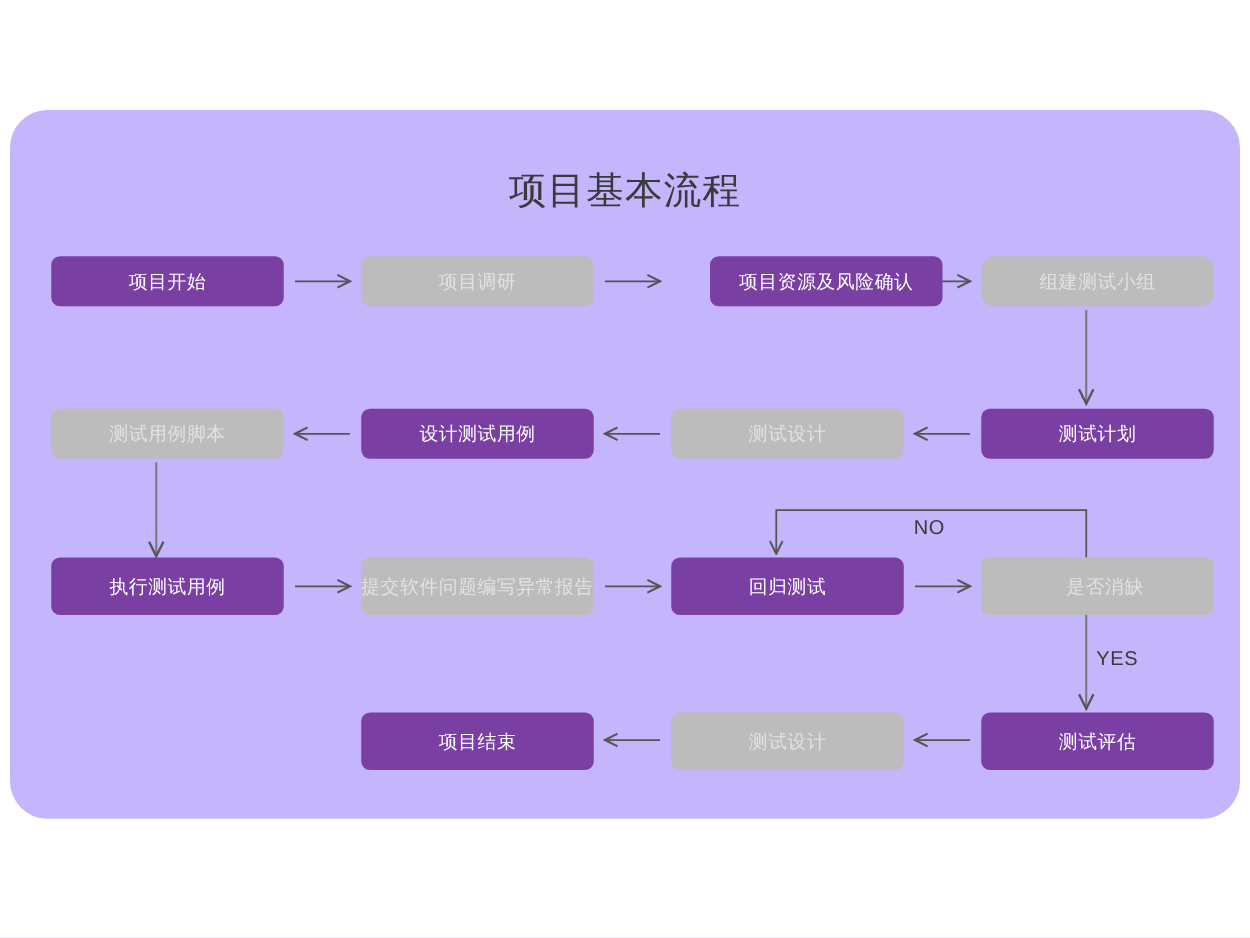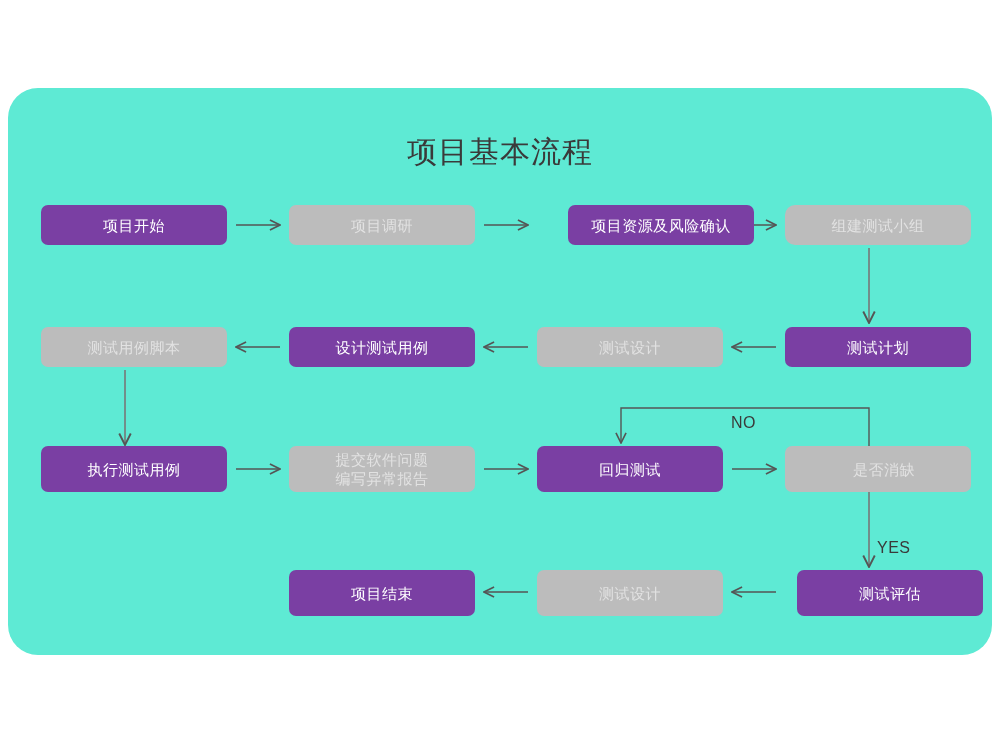--- a/index.html
+++ b/index.html
@@ -11,21 +11,21 @@
     overflow: hidden;
     font-family: "Liberation Sans", "DejaVu Sans", sans-serif;
   }
 
   #flow-card {
     position: absolute;
     left: 8px;
     top: 88px;
     width: 984px;
     height: 567px;
-    background: #5eead4;
+    background: #c4b5fd;
     border-radius: 30px;
   }
 
   #chart-title {
     position: absolute;
     left: 0;
     top: 44px;
     width: 984px;
     text-align: center;
     font-size: 30px;
@@ -146,42 +146,42 @@
   </div>
 
   <div class="node purple" style="left:777px; top:239px;">
     <span class="label-line">测试计划</span>
   </div>
 
   <div class="node purple node-h44" style="left:33px; top:358px;">
     <span class="label-line">执行测试用例</span>
   </div>
 
-  <div class="node gray node-h44" style="left:281px; top:358px; flex-direction:column; justify-content:center;">
+  <div class="node gray node-h44" style="left:281px; top:358px; justify-content:center;">
     <span class="label-line">提交软件问题</span>
     <span class="label-line">编写异常报告</span>
   </div>
 
   <div class="node purple node-h44" style="left:529px; top:358px;">
     <span class="label-line">回归测试</span>
   </div>
 
   <div class="node gray node-h44" style="left:777px; top:358px;padding-left:12px;">
     <span class="label-line">是否消缺</span>
   </div>
 
   <div class="node purple node-h44" style="left:281px; top:482px;">
     <span class="label-line">项目结束</span>
   </div>
 
   <div class="node gray node-h44" style="left:529px; top:482px;">
     <span class="label-line">测试设计</span>
   </div>
 
-  <div class="node purple node-h44" style="left:777px; top:482px;margin-left:12px;">
+  <div class="node purple node-h44" style="left:777px; top:482px;">
     <span class="label-line">测试评估</span>
   </div>
 
   <div class="edge-label" style="left:723px; top:326px;">NO</div>
 
-  <div class="edge-label" style="left:869px; top:431px;margin-top:20px;">YES</div>
+  <div class="edge-label" style="left:869px; top:431px;">YES</div>
 
 </div>
 
 </body></html>

